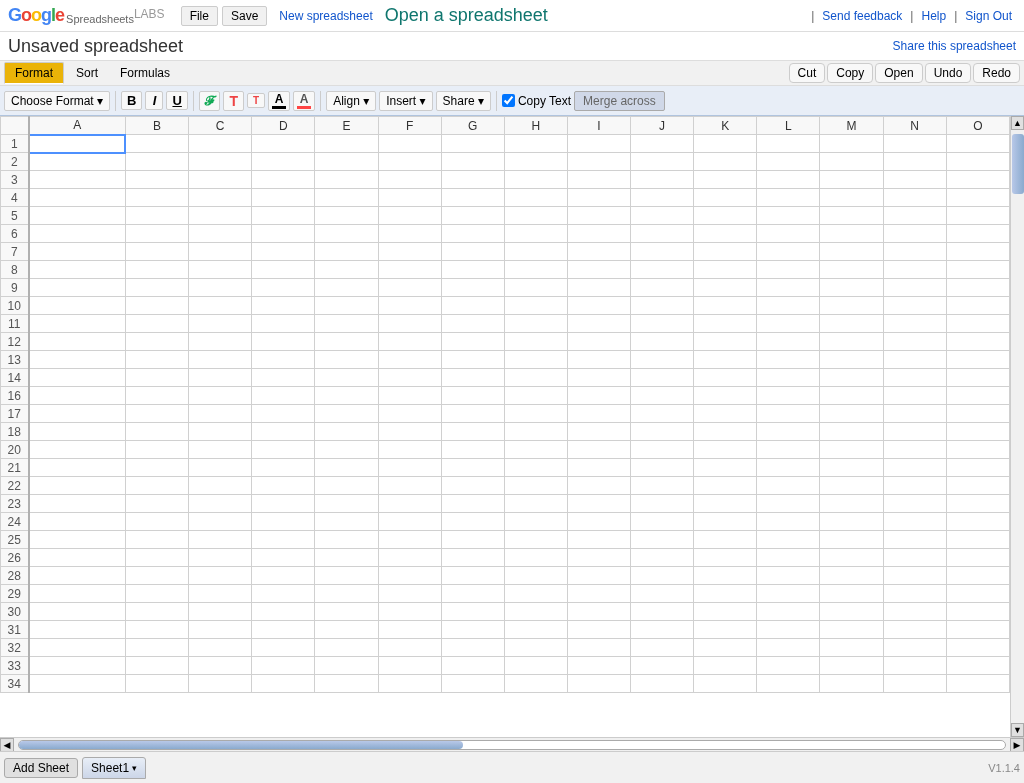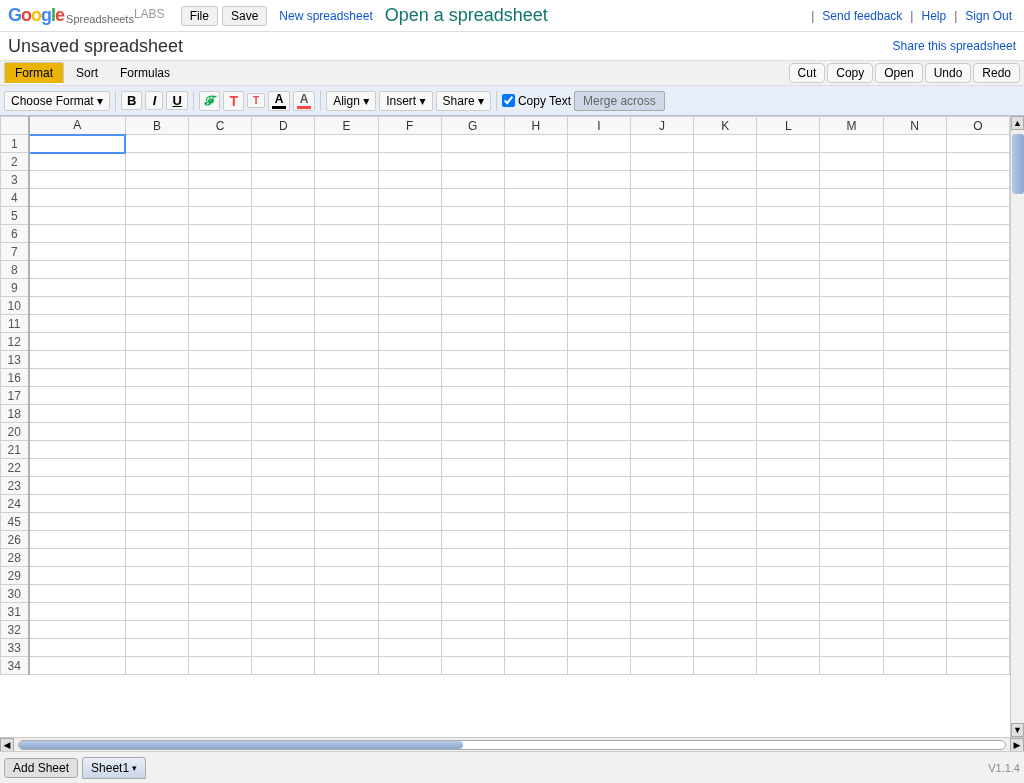--- a/index.html
+++ b/index.html
@@ -729,20 +729,38 @@
               <td style="width: 65px;"></td>
               <td style="width: 65px;"></td>
               <td style="width: 65px;"></td>
               <td style="width: 65px;"></td>
               <td style="width: 65px;"></td>
               <td style="width: 65px;"></td>
               <td style="width: 65px;"></td>
               <td style="width: 65px;"></td>
             </tr>
             <tr>
+              <th class="row-header">14</th>
+              <td style="width: 100px;"></td>
+              <td style="width: 65px;"></td>
+              <td style="width: 65px;"></td>
+              <td style="width: 65px;"></td>
+              <td style="width: 65px;"></td>
+              <td style="width: 65px;"></td>
+              <td style="width: 65px;"></td>
+              <td style="width: 65px;"></td>
+              <td style="width: 65px;"></td>
+              <td style="width: 65px;"></td>
+              <td style="width: 65px;"></td>
+              <td style="width: 65px;"></td>
+              <td style="width: 65px;"></td>
+              <td style="width: 65px;"></td>
+              <td style="width: 65px;"></td>
+            </tr>
+            <tr>
               <th class="row-header">16</th>
               <td style="width: 100px;"></td>
               <td style="width: 65px;"></td>
               <td style="width: 65px;"></td>
               <td style="width: 65px;"></td>
               <td style="width: 65px;"></td>
               <td style="width: 65px;"></td>
               <td style="width: 65px;"></td>
               <td style="width: 65px;"></td>
               <td style="width: 65px;"></td>
@@ -873,21 +891,21 @@
               <td style="width: 65px;"></td>
               <td style="width: 65px;"></td>
               <td style="width: 65px;"></td>
               <td style="width: 65px;"></td>
               <td style="width: 65px;"></td>
               <td style="width: 65px;"></td>
               <td style="width: 65px;"></td>
               <td style="width: 65px;"></td>
             </tr>
             <tr>
-              <th class="row-header">45</th>
+              <th class="row-header">25</th>
               <td style="width: 100px;"></td>
               <td style="width: 65px;"></td>
               <td style="width: 65px;"></td>
               <td style="width: 65px;"></td>
               <td style="width: 65px;"></td>
               <td style="width: 65px;"></td>
               <td style="width: 65px;"></td>
               <td style="width: 65px;"></td>
               <td style="width: 65px;"></td>
               <td style="width: 65px;"></td>

